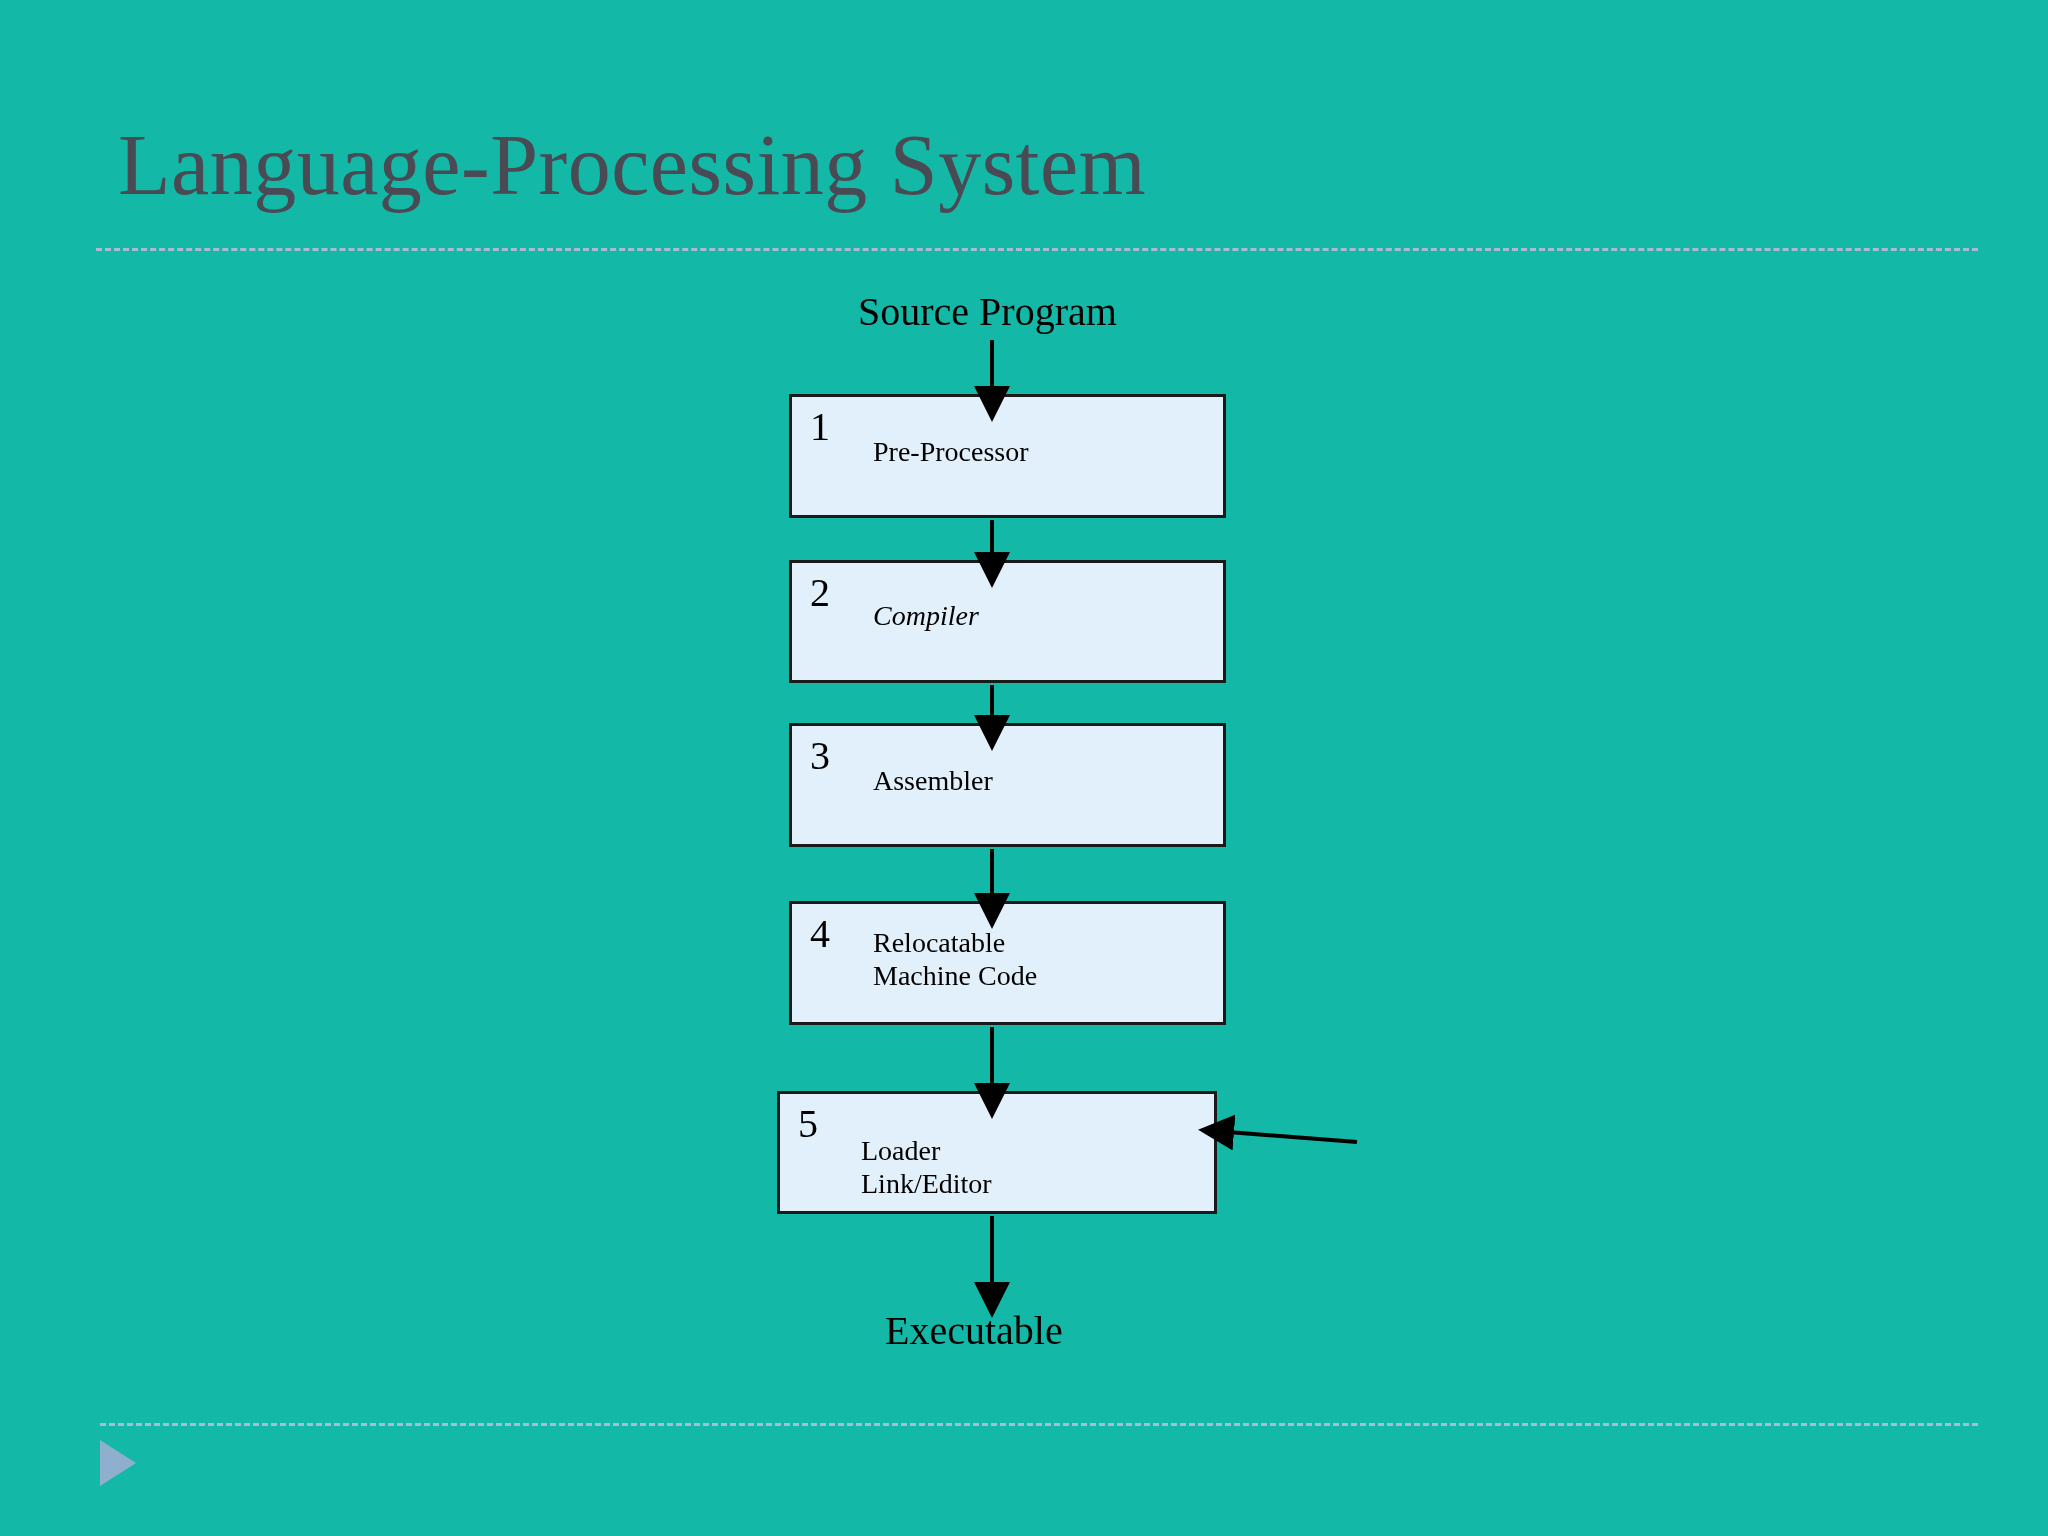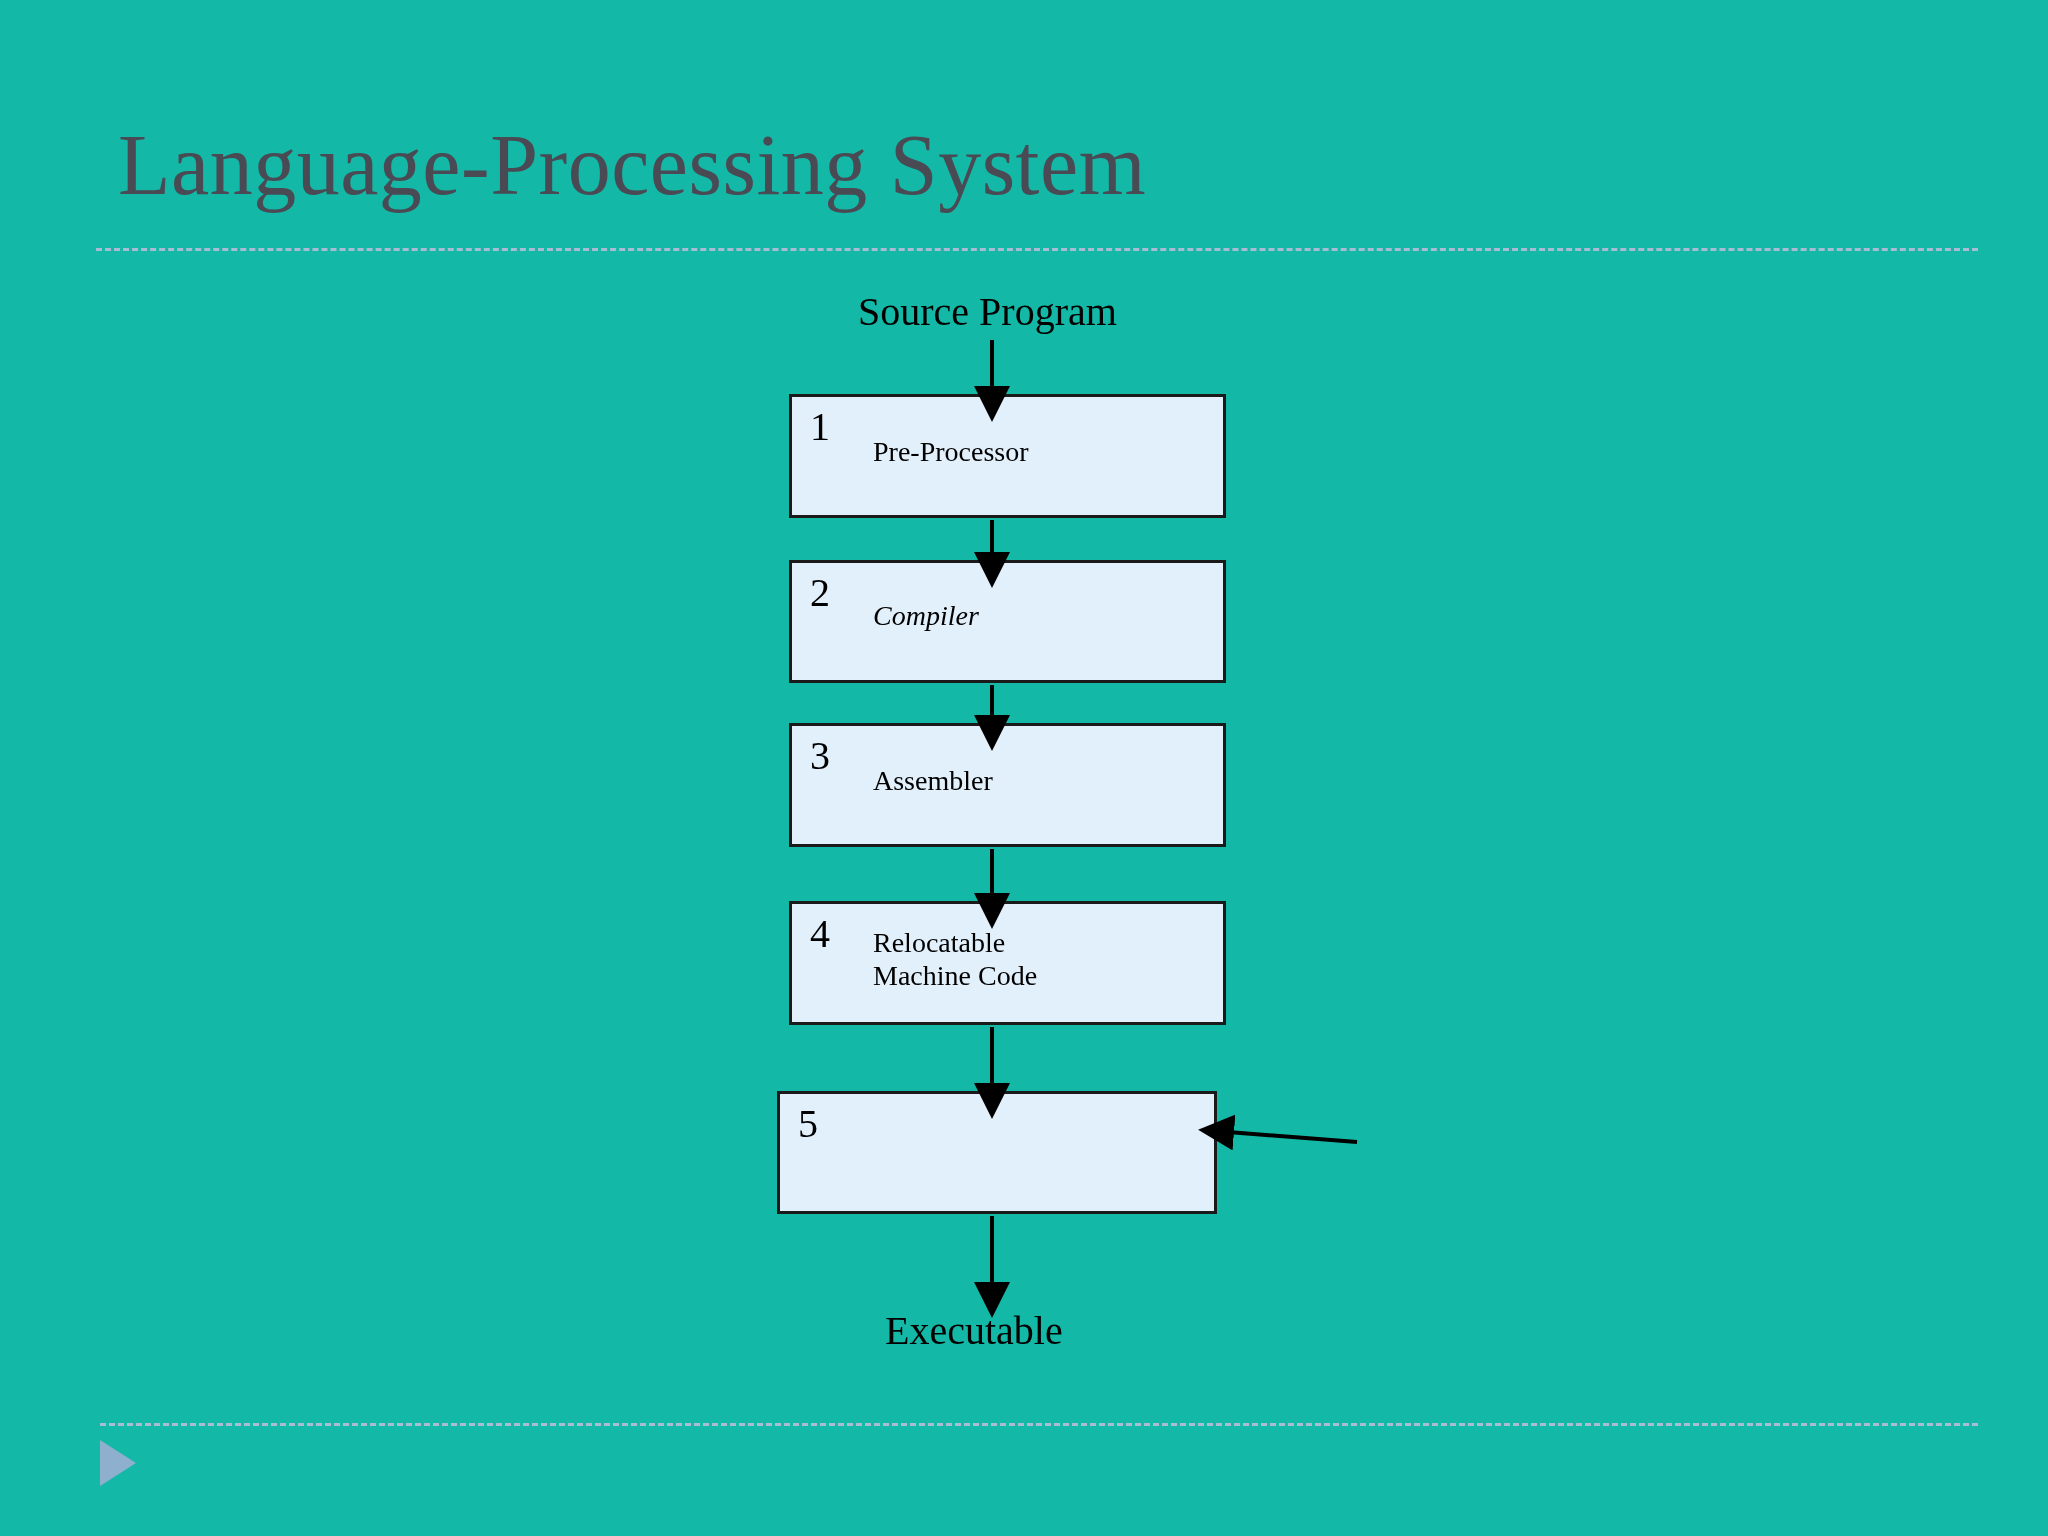--- a/index.html
+++ b/index.html
@@ -183,20 +183,22 @@
     </div>
 
     <div class="stage-box" id="box-4">
       <span class="stage-num">4</span>
       <span class="stage-text">Relocatable
 Machine Code</span>
     </div>
 
     <div class="stage-box" id="box-5">
       <span class="stage-num">5</span>
+      <span class="stage-text">Loader
+Link/Editor</span>
     </div>
 
 
     <div class="flow-label" id="label-executable">Executable</div>
 
     <svg id="connectors" viewBox="0 0 2048 1536" width="2048" height="1536">
       <defs>
         <marker id="ah" markerWidth="9" markerHeight="9" refX="1.5" refY="4.5" orient="auto" markerUnits="strokeWidth">
           <path d="M0,0 L9,4.5 L0,9 z" fill="#000000"></path>
         </marker>

